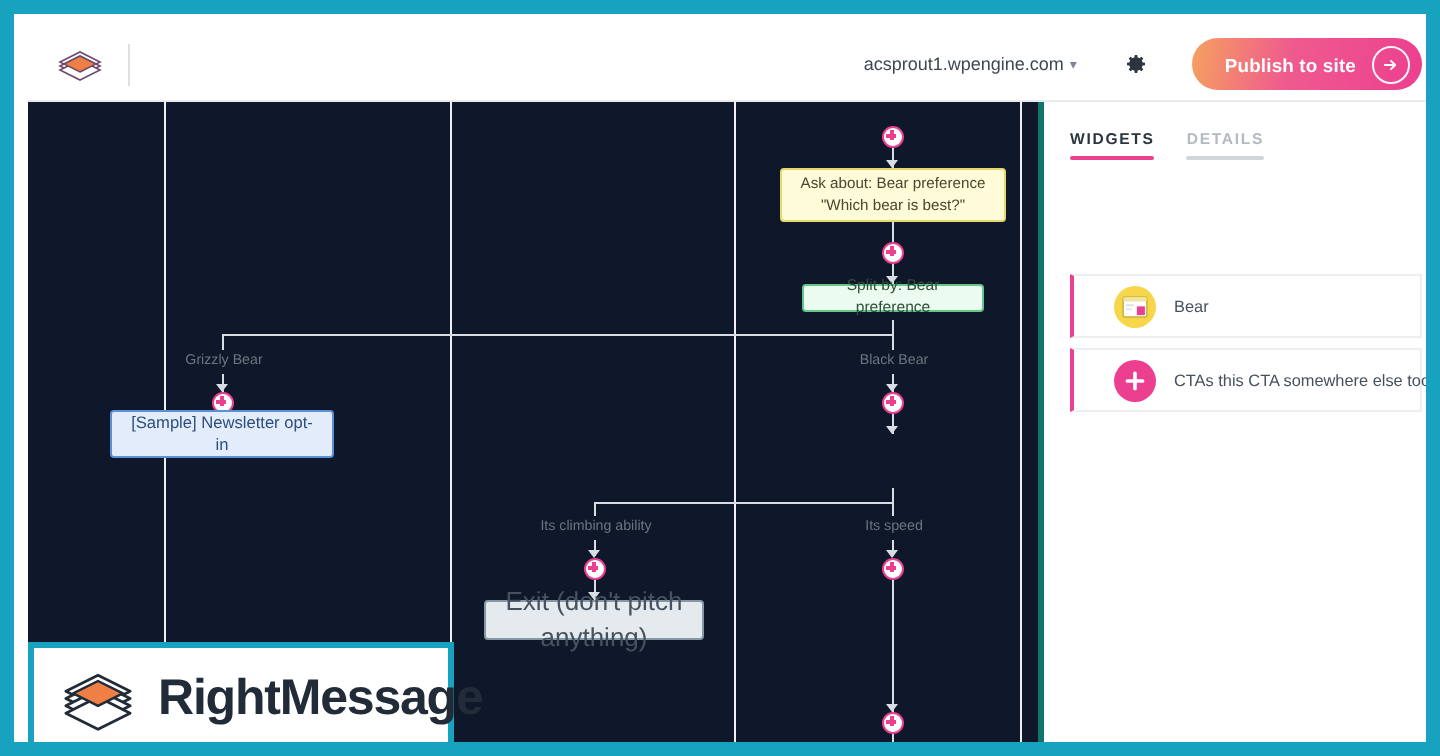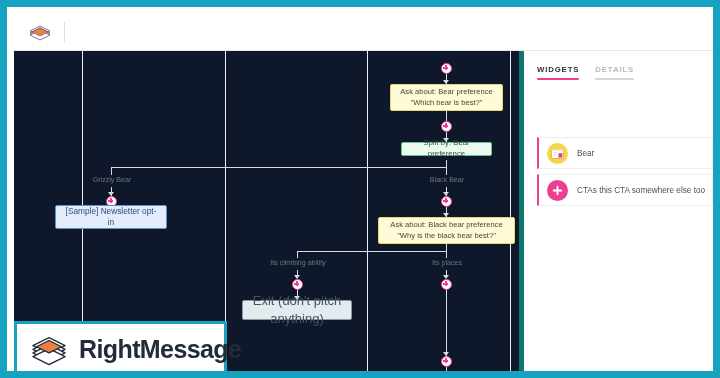--- a/index.html
+++ b/index.html
@@ -131,21 +131,21 @@
     left: 7px; top: 44px;
     width: 505px; height: 327px;
     background: #0f172a;
     overflow: hidden;
   }
   #side-panel {
     position: absolute;
     left: 512px; top: 44px;
     width: 201px; height: 327px;
     background: #ffffff;
-    border-left: 5px solid #0f766e;
+    border-left: 3px solid #0f766e;
     box-sizing: border-box;
     overflow: hidden;
   }
 
   
   .grid-col {
     position: absolute;
     top: 0;
     width: 1px;
     height: 327px;
@@ -287,21 +287,21 @@
     left: 13px;
     width: 176px;
     height: 32px;
     background: #ffffff;
     border: 1px solid #eceef0;
     border-left: 2.4px solid #ec3f90;
     box-sizing: border-box;
     display: flex;
     align-items: center;
     gap: 9px;
-    padding-left: 8px;
+    padding-left: 20px;
     cursor: pointer;
   }
   .widget-icon {
     width: 21px; height: 21px;
     border-radius: 50%;
     flex: 0 0 auto;
     display: flex;
     align-items: center;
     justify-content: center;
     overflow: hidden;
@@ -349,20 +349,40 @@
           <path d="M26 34 L46 24 L26 14 L6 24 Z"></path>
           <path d="M26 38 L46 28 L26 18 L6 28 Z"></path>
         </g>
         <path d="M26 30 L42 22 L26 14 L10 22 Z" fill="#ef7f45" stroke="#6b4a6b" stroke-width="1.4"></path>
       </svg>
     </div>
 
     <div id="header-divider"></div>
 
 
+    <div id="account-area">
+      <div id="account-name">
+        <span>acsprout1.wpengine.com</span>
+        <span class="caret">▾</span>
+      </div>
+
+      <svg id="gear-icon" viewBox="0 0 24 24" aria-hidden="true">
+        <path fill="#2b3440" d="M12 8.2a3.8 3.8 0 100 7.6 3.8 3.8 0 000-7.6zm0 6a2.2 2.2 0 110-4.4 2.2 2.2 0 010 4.4z"></path>
+        <path fill="#2b3440" d="M21 13.2v-2.4l-2.4-.4a6.9 6.9 0 00-.8-1.9l1.4-2-1.7-1.7-2 1.4a6.9 6.9 0 00-1.9-.8L13.2 3h-2.4l-.4 2.4a6.9 6.9 0 00-1.9.8l-2-1.4-1.7 1.7 1.4 2a6.9 6.9 0 00-.8 1.9L3 10.8v2.4l2.4.4c.17.67.44 1.3.8 1.9l-1.4 2 1.7 1.7 2-1.4c.6.36 1.23.63 1.9.8l.4 2.4h2.4l.4-2.4c.67-.17 1.3-.44 1.9-.8l2 1.4 1.7-1.7-1.4-2c.36-.6.63-1.23.8-1.9l2.4-.4z"></path>
+      </svg>
+
+      <button id="publish-btn">
+        <span>Publish to site</span>
+        <span id="publish-arrow">
+          <svg viewBox="0 0 16 16" width="9" height="9" aria-hidden="true">
+            <path d="M2.5 8h9M8 4.3L11.8 8 8 11.7" stroke="#ffffff" stroke-width="1.7" fill="none" stroke-linecap="round" stroke-linejoin="round"></path>
+          </svg>
+        </span>
+      </button>
+    </div>
   </div>
 
   <div id="canvas">
 
     <div class="grid-col" style="left:68px"></div>
     <div class="grid-col" style="left:211px"></div>
     <div class="grid-col" style="left:353px"></div>
     <div class="grid-col" style="left:496px"></div>
 
     <div class="plus-node" style="left:427px; top:12px"></div>
@@ -401,44 +421,38 @@
     </div>
 
     <div class="conn-v" style="left:432px; top:116px; height:8px"></div>
     <div class="branch-label" style="left:433px; top:125px">Black Bear</div>
     <div class="conn-v" style="left:432px; top:136px; height:9px"></div>
     <div class="conn-arrow" style="left:429px; top:141px"></div>
     <div class="plus-node" style="left:427px; top:145px"></div>
     <div class="conn-v" style="left:432px; top:156px; height:10px"></div>
     <div class="conn-arrow" style="left:429px; top:162px"></div>
 
-    <div class="node node-ask" style="left:364px; top:166px; width:137px; height:27px">
-      <div>
-        <div>Ask about: Black bear preference</div>
-        <div>"Why is the black bear best?"</div>
-      </div>
-    </div>
 
     <div class="conn-v" style="left:432px; top:193px; height:8px"></div>
     <div class="conn-h" style="left:283px; top:200px; width:150px"></div>
 
     <div class="conn-v" style="left:283px; top:200px; height:7px"></div>
     <div class="branch-label" style="left:284px; top:208px">Its climbing ability</div>
     <div class="conn-v" style="left:283px; top:219px; height:8px"></div>
     <div class="conn-arrow" style="left:280px; top:224px"></div>
     <div class="plus-node" style="left:278px; top:228px"></div>
     <div class="conn-v" style="left:283px; top:239px; height:10px"></div>
     <div class="conn-arrow" style="left:280px; top:245px"></div>
 
     <div class="node node-exit" style="left:228px; top:249px; width:110px; height:20px">
       <span>Exit (don't pitch anything)</span>
     </div>
 
     <div class="conn-v" style="left:432px; top:200px; height:7px"></div>
-    <div class="branch-label" style="left:433px; top:208px">Its places</div>
+    <div class="branch-label" style="left:433px; top:208px">Its speed</div>
     <div class="conn-v" style="left:432px; top:219px; height:8px"></div>
     <div class="conn-arrow" style="left:429px; top:224px"></div>
     <div class="plus-node" style="left:427px; top:228px"></div>
     <div class="conn-v" style="left:432px; top:239px; height:67px"></div>
     <div class="conn-arrow" style="left:429px; top:301px"></div>
     <div class="plus-node" style="left:427px; top:305px"></div>
     <div class="conn-v" style="left:432px; top:316px; height:11px"></div>
   </div>
 
   <aside id="side-panel">

